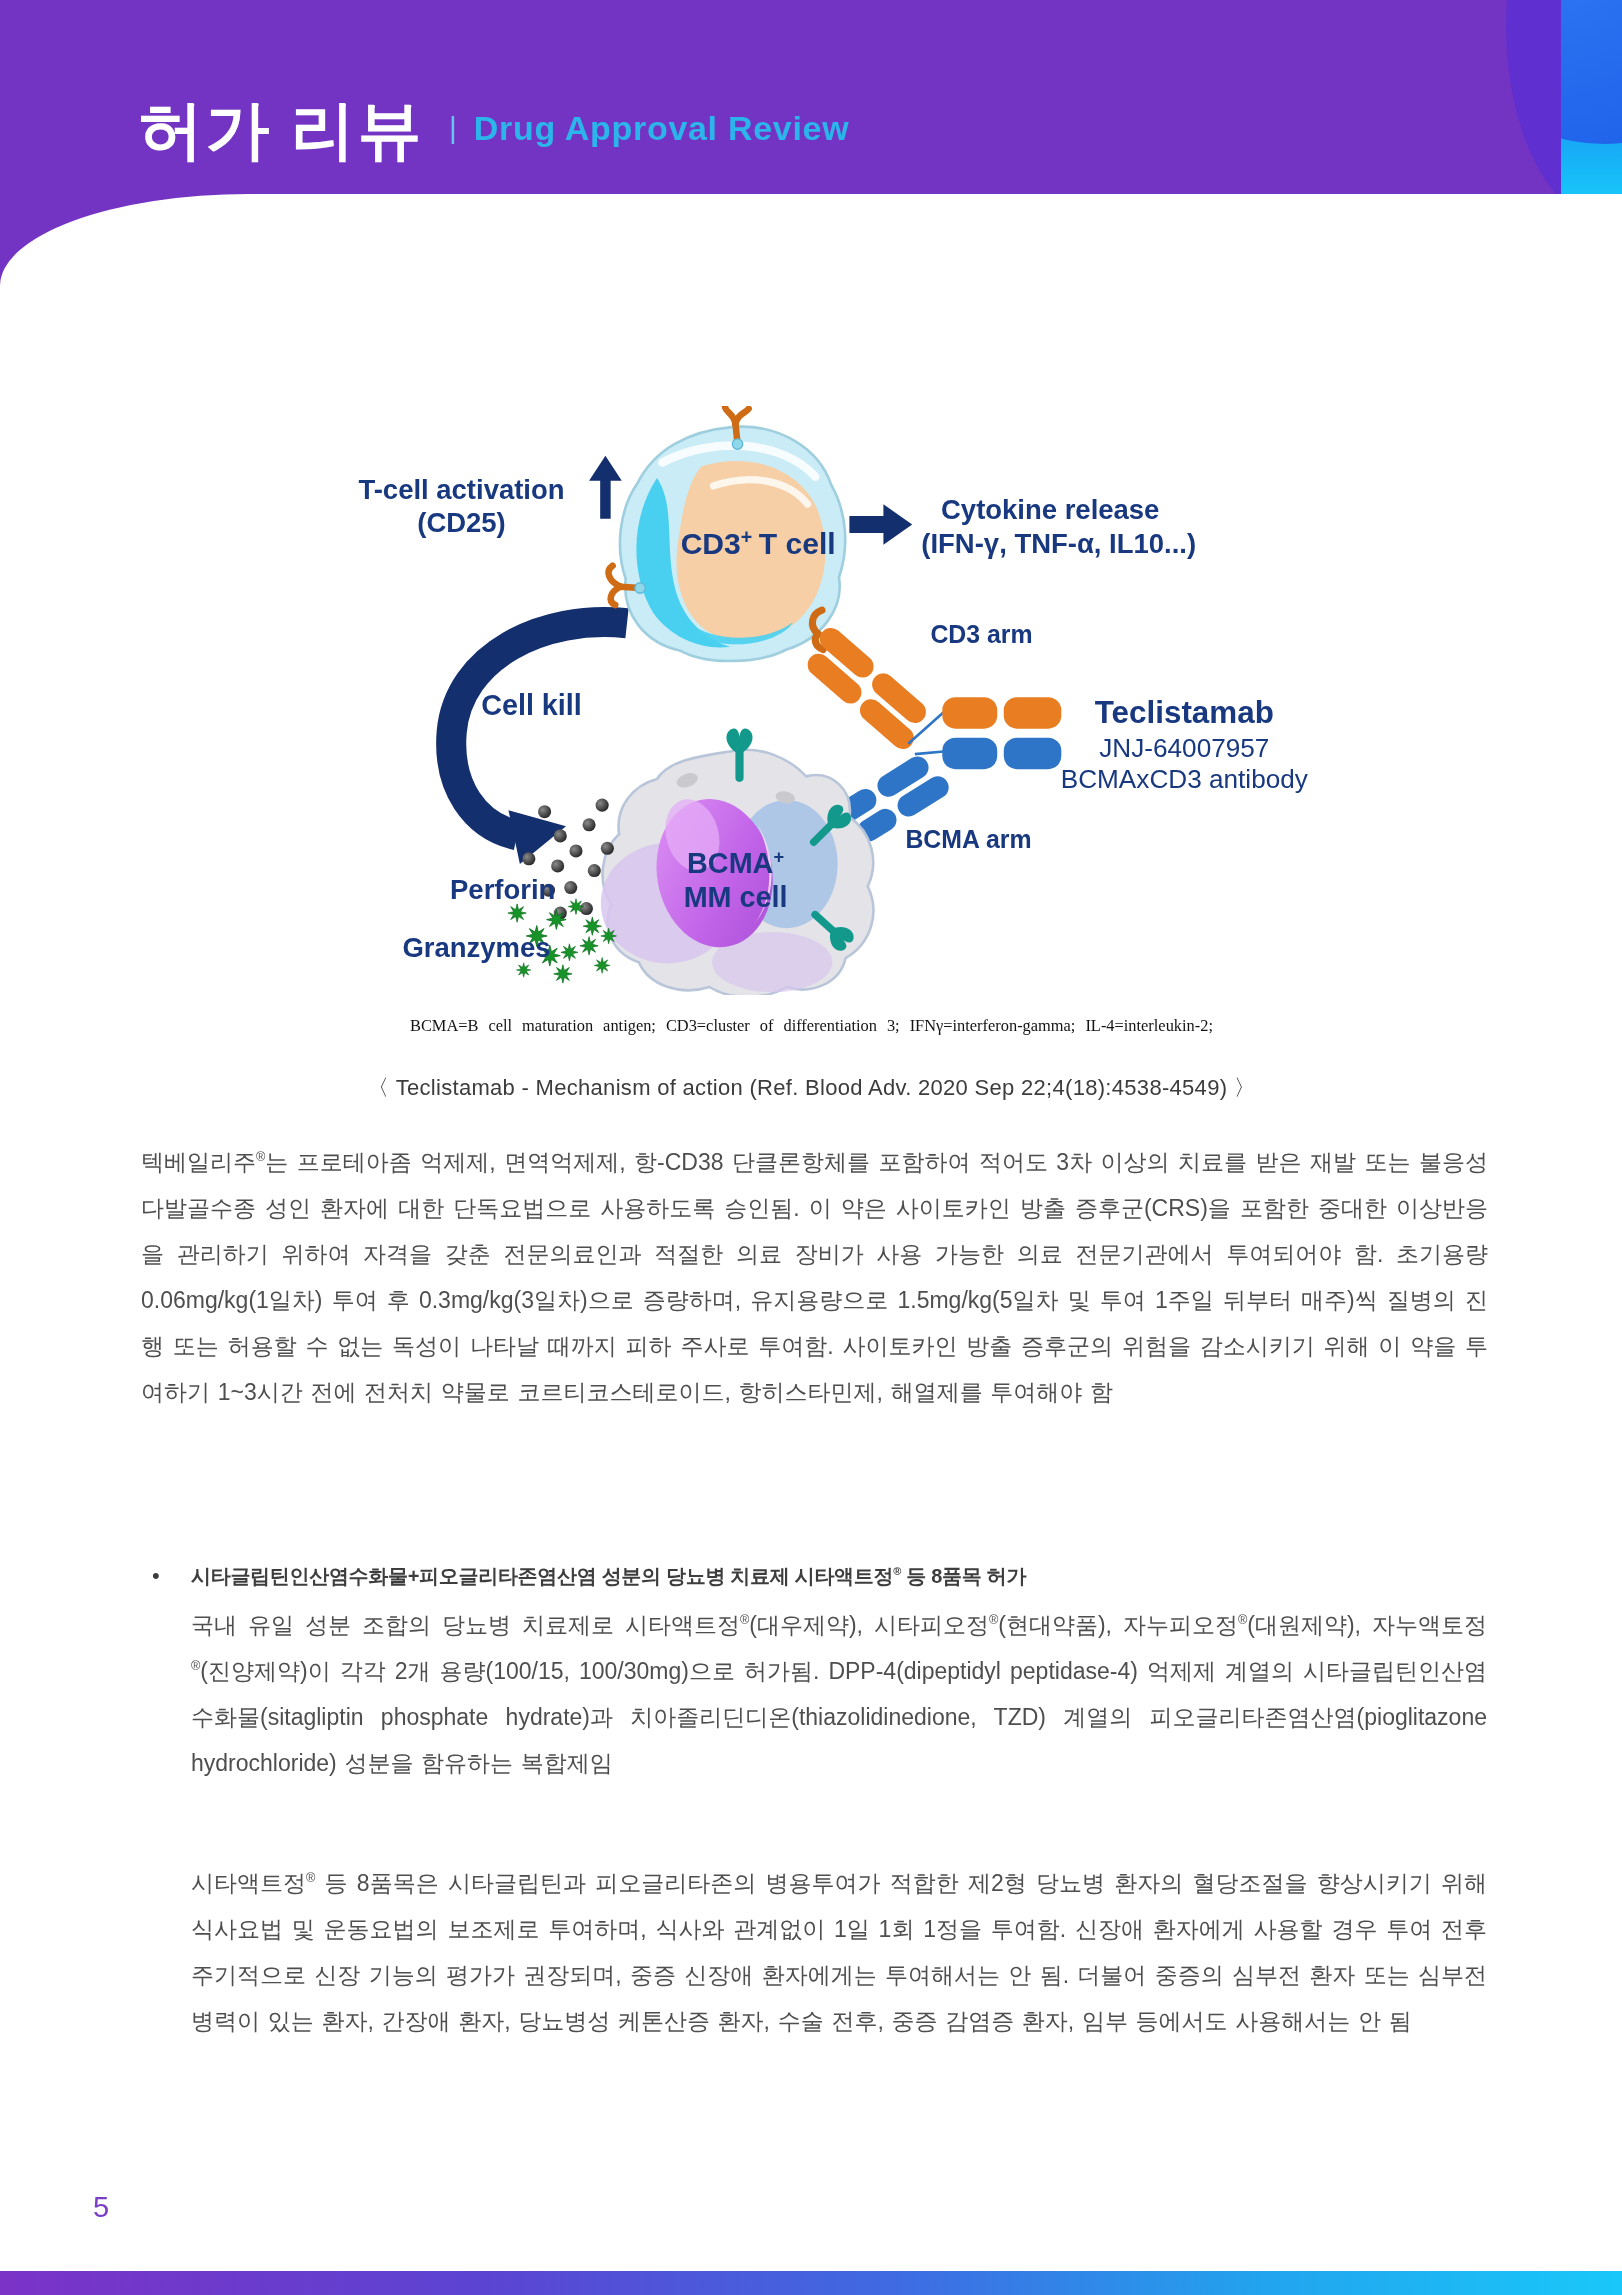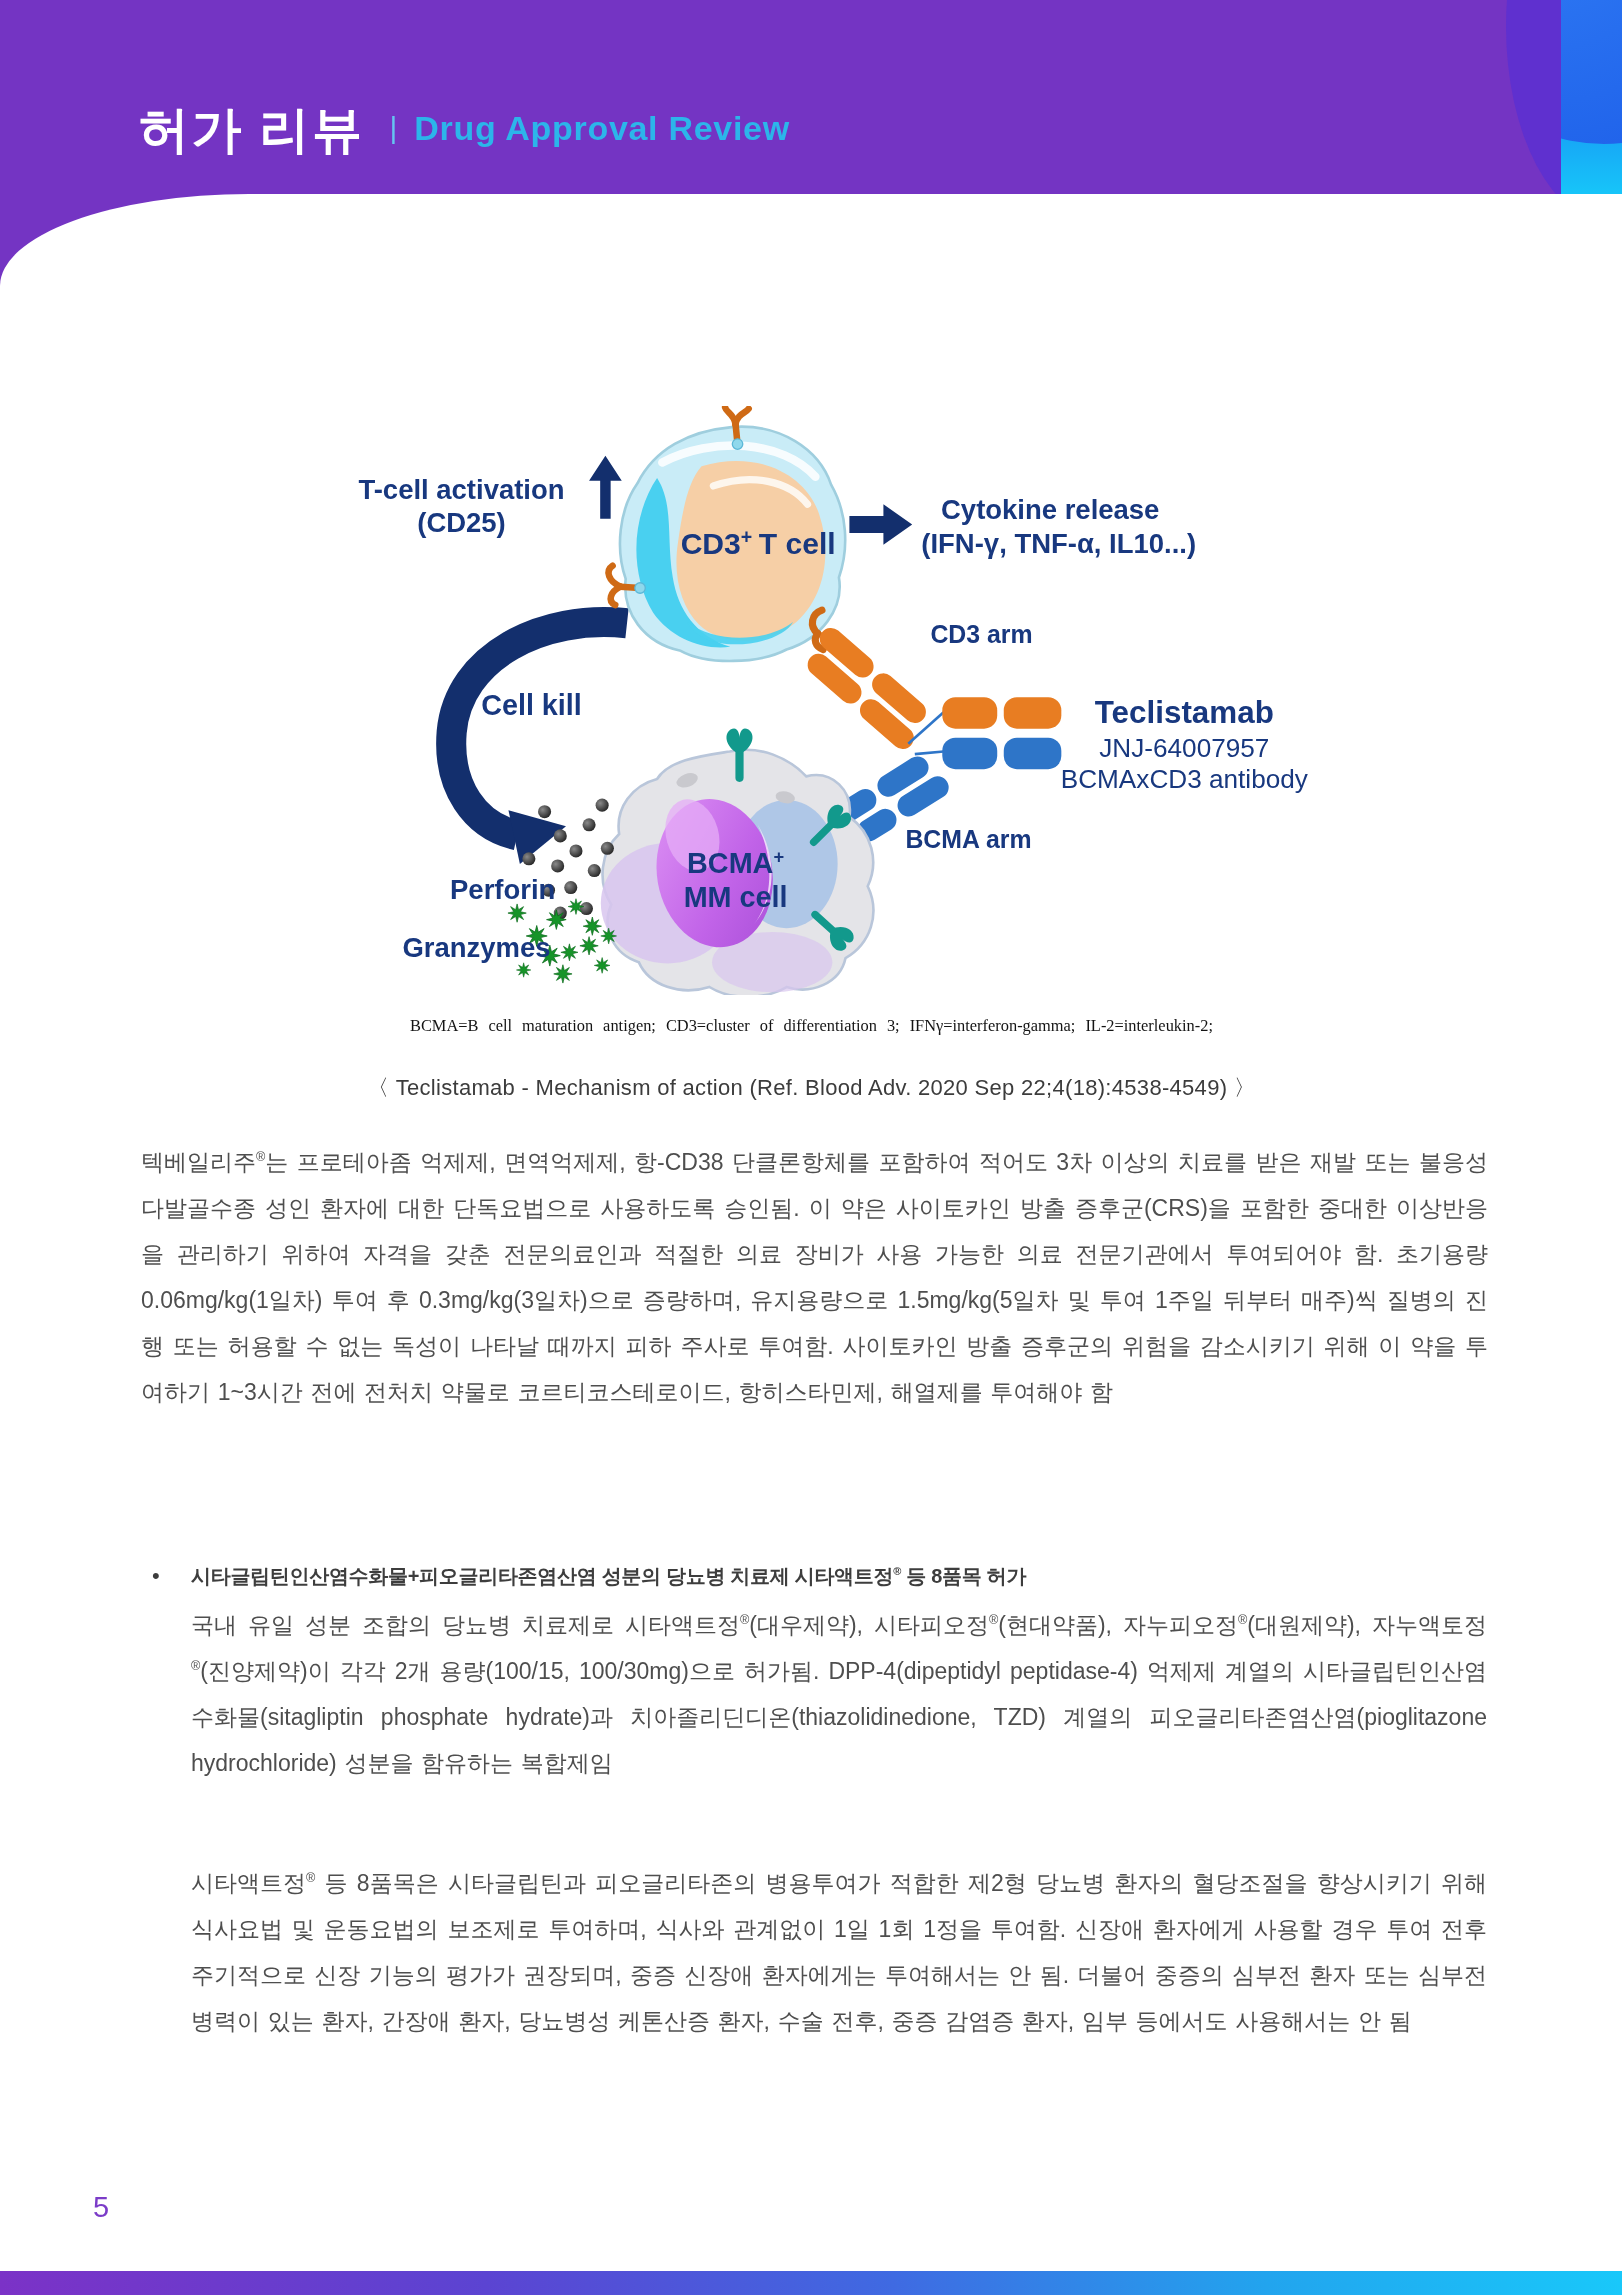--- a/index.html
+++ b/index.html
@@ -7,21 +7,21 @@
         font-family:"Liberation Sans",sans-serif;}
   
   .hdr{position:absolute;top:0;left:0;width:1623px;height:301px;background:var(--header_purple);overflow:hidden;}
   .hdr-ellipse{position:absolute;right:-92px;top:-170px;width:209px;height:393px;border-radius:50%;
                background:var(--header_indigo);}
   .hdr-strip{position:absolute;right:0;top:0;width:62px;height:194px;overflow:hidden;
              background:linear-gradient(180deg,var(--header_blue_top) 0%,#1796f4 55%,var(--header_cyan) 100%);}
   .hdr-strip .big-circle{position:absolute;right:-151px;top:-196px;width:340px;height:340px;border-radius:50%;
              background:radial-gradient(circle at 32% 32%, #2f7bf4 0%, #1c5ce8 100%);}
   .hdr-titles{position:absolute;left:139px;top:0;height:194px;display:flex;align-items:center;padding-top:33px;}
-  .hdr-ko{font-family:"Liberation Serif","DejaVu Serif",serif;font-size:50px;font-weight:bold;color:#ffffff;
+  .hdr-ko{font-family:"Liberation Serif","DejaVu Serif",serif;font-size:64px;font-weight:bold;color:#ffffff;
           letter-spacing:2.6px;margin:0 25px 0 0;}
   .hdr-divider{font-size:30px;color:#66c4f0;margin:0 17px 3.9px 0;font-weight:normal;}
   .hdr-en{font-size:34px;font-weight:bold;color:var(--subtitle_cyan);letter-spacing:0.7px;margin-bottom:2.6px;}
   
   .panel{position:absolute;top:194px;left:0;right:0;bottom:23.6px;background:#ffffff;
          border-top-left-radius:249px 92px;}
   
   .figure-svg{position:absolute;left:262px;top:406px;width:1112px;height:589px;}
   .dlabel{font-weight:bold;fill:var(--navy);font-family:"Liberation Sans",sans-serif;}
   .dlabel2{font-weight:normal;fill:var(--navy);font-family:"Liberation Sans",sans-serif;}
@@ -205,21 +205,21 @@
         <use href="#starP" transform="translate(500,825) scale(0.7)"></use>
       <use href="#starP" transform="translate(530,810) scale(0.6)"></use>
         <use href="#starP" transform="translate(400,862) scale(0.55)"></use>
       <use href="#starP" transform="translate(460,868) scale(0.7)"></use>
         <use href="#starP" transform="translate(520,855) scale(0.6)"></use>
     </g>
     <text class="dlabel" x="328" y="842" font-size="42" text-anchor="middle">Granzymes</text>
   </svg>
 
   <div class="figure-footnote">
-    <div class="fn1">BCMA=B cell maturation antigen; CD3=cluster of differentiation 3; IFNγ=interferon-gamma; IL-2=interleukin-2;</div>
+    <div class="fn1">BCMA=B cell maturation antigen; CD3=cluster of differentiation 3; IFNγ=interferon-gamma; IL-4=interleukin-2;</div>
   </div>
   <div class="figure-caption">〈 Teclistamab - Mechanism of action (Ref. Blood Adv. 2020 Sep 22;4(18):4538-4549) 〉</div>
 
   <p class="para p1">텍베일리주<sup class="reg">®</sup>는 프로테아좀 억제제, 면역억제제, 항-CD38 단클론항체를 포함하여 적어도 3차 이상의 치료를 받은 재발 또는 불응성 다발골수종 성인 환자에 대한 단독요법으로 사용하도록 승인됨. 이 약은 사이토카인 방출 증후군(CRS)을 포함한 중대한 이상반응을 관리하기 위하여 자격을 갖춘 전문의료인과 적절한 의료 장비가 사용 가능한 의료 전문기관에서 투여되어야 함. 초기용량 0.06mg/kg(1일차) 투여 후 0.3mg/kg(3일차)으로 증량하며, 유지용량으로 1.5mg/kg(5일차 및 투여 1주일 뒤부터 매주)씩 질병의 진행 또는 허용할 수 없는 독성이 나타날 때까지 피하 주사로 투여함. 사이토카인 방출 증후군의 위험을 감소시키기 위해 이 약을 투여하기 1~3시간 전에 전처치 약물로 코르티코스테로이드, 항히스타민제, 해열제를 투여해야 함</p>
 
   <div class="bullet-row">
     <span class="bullet-marker">•</span>
     <span class="bullet-heading">시타글립틴인산염수화물+피오글리타존염산염 성분의 당뇨병 치료제 시타액트정<sup class="reg">®</sup> 등 8품목 허가</span>
   </div>
 

